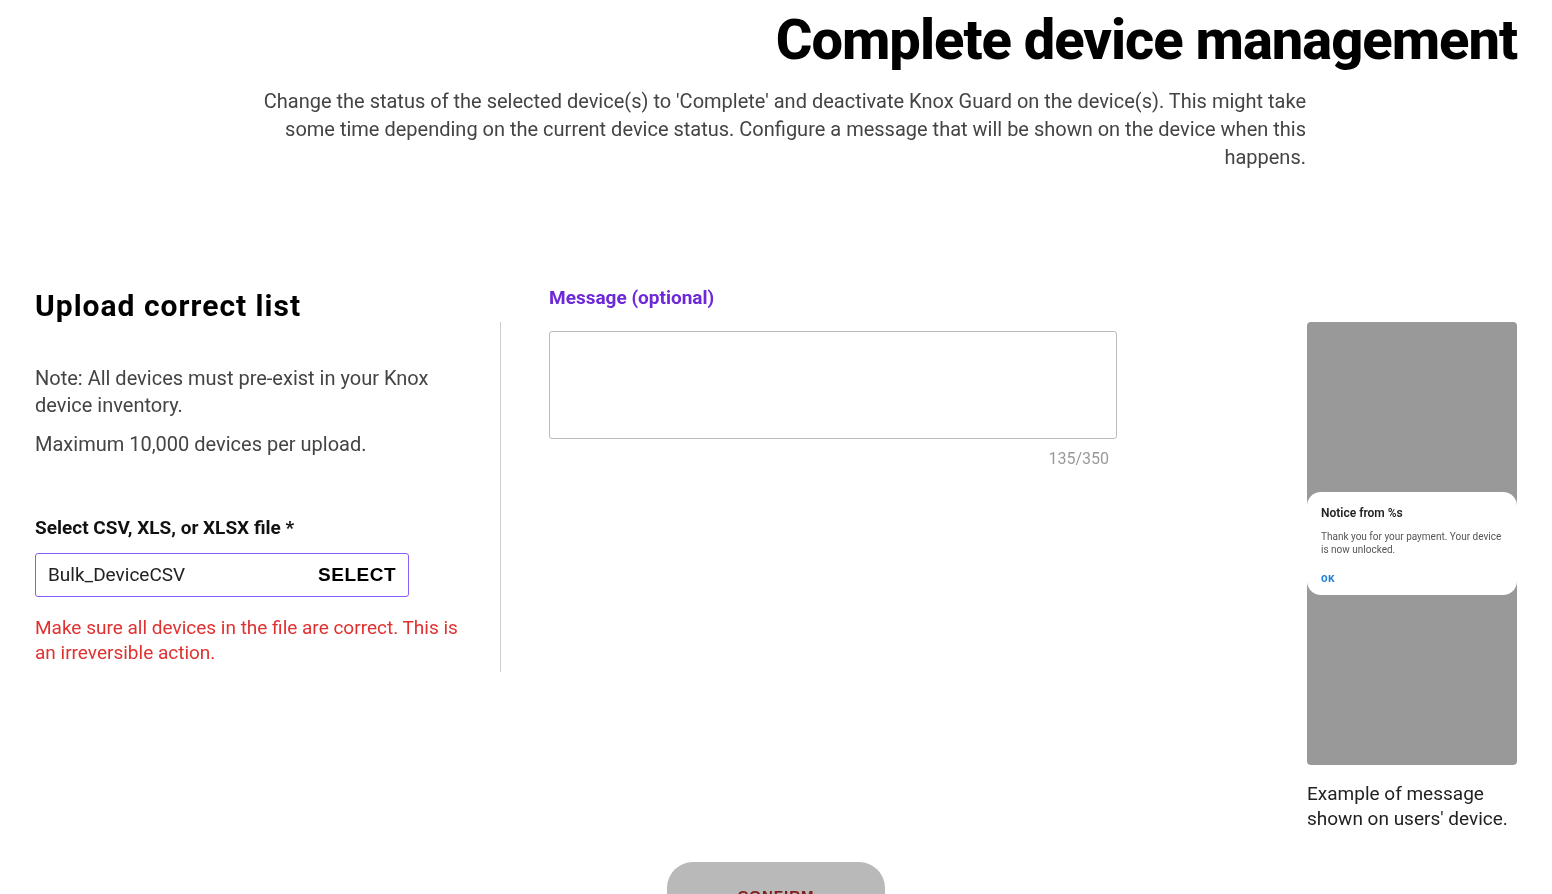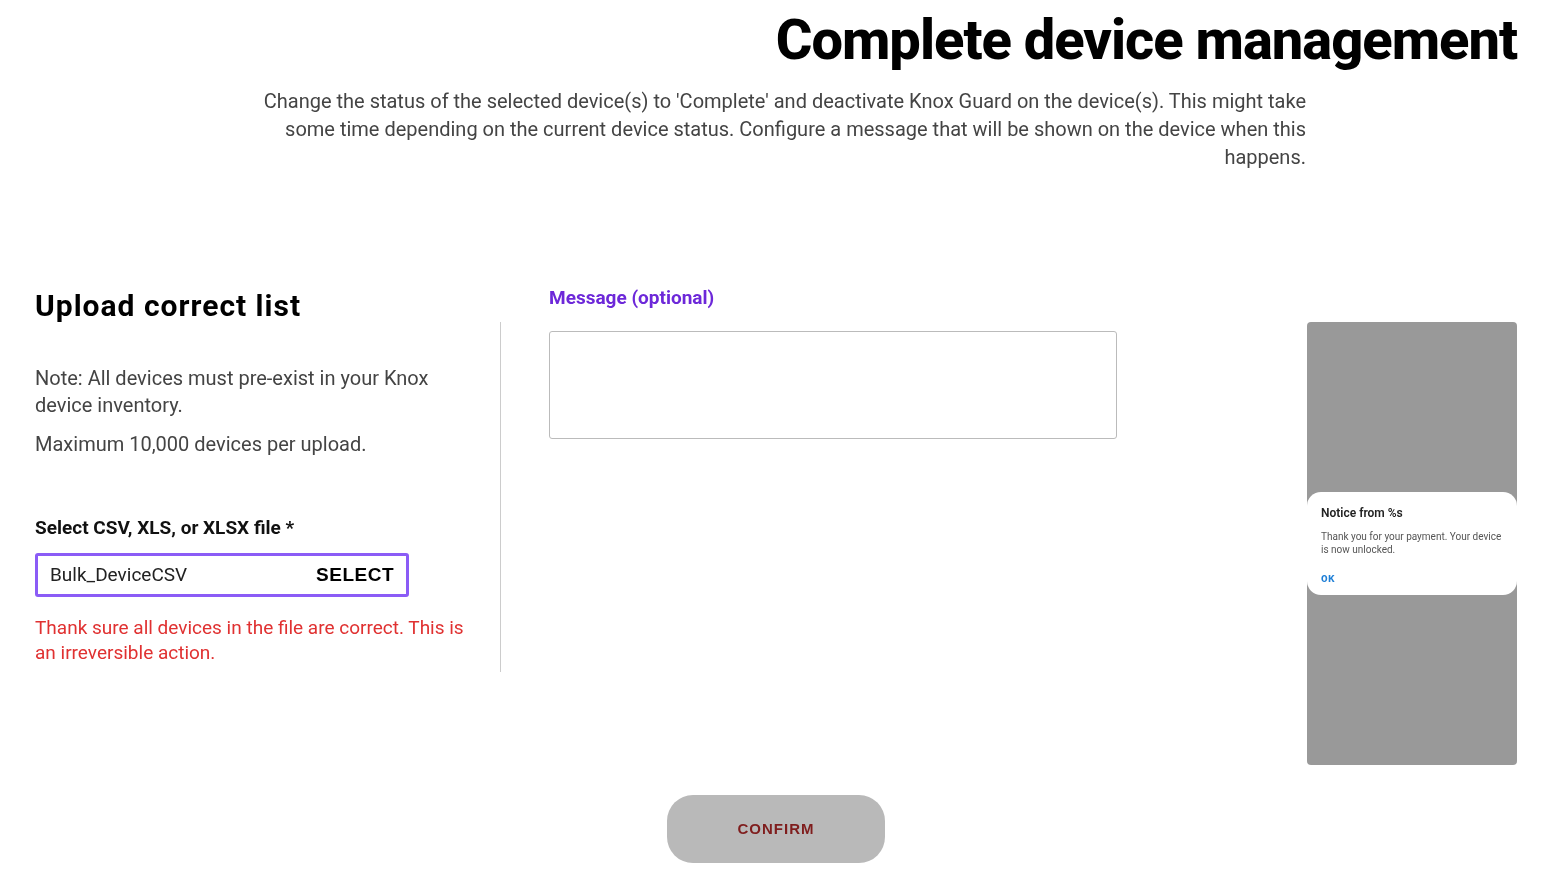--- a/index.html
+++ b/index.html
@@ -56,21 +56,21 @@
     .file-label {
       font-size: 19px;
       font-weight: 700;
       color: #111;
       margin-top: 58px;
       margin-bottom: 14px;
     }
     .file-row {
       display: flex;
       align-items: center;
-      border: 3px solid #8b5cf6;
+      border: 1px solid #8b5cf6;
       border-radius: 3px;
       height: 44px;
       width: 374px;
       padding: 0 12px;
       justify-content: space-between;
     }
     .file-name {
       font-size: 19px;
       color: #222;
     }
@@ -196,37 +196,39 @@
 
   <div class="left-col">
     <h2 class="left-heading">Upload correct list</h2>
     <p class="note-text">Note: All devices must pre-exist in your Knox device inventory.</p>
     <p class="note-text">Maximum 10,000 devices per upload.</p>
     <div class="file-label">Select CSV, XLS, or XLSX file *</div>
     <div class="file-row">
       <span class="file-name">Bulk_DeviceCSV</span>
       <button class="select-btn">SELECT</button>
     </div>
-    <p class="warning">Thank sure all devices in the file are correct. This is an irreversible action.</p>
+    <p class="warning">Make sure all devices in the file are correct. This is an irreversible action.</p>
   </div>
 
   <div class="divider"></div>
 
   <div class="mid-col">
     <div class="msg-label">Message (optional)</div>
     <textarea class="msg-textarea" style=""></textarea>
+    <div class="char-count">135/350</div>
   </div>
 
   <div class="right-col">
     <div class="phone-mock">
       <div class="phone-dialog">
         <div class="dialog-title">Notice from %s</div>
         <div class="dialog-body">Thank you for your payment. Your device is now unlocked.</div>
         <div class="dialog-ok">OK</div>
       </div>
     </div>
+    <p class="example-caption">Example of message shown on users' device.</p>
   </div>
 
 </div>
 
 <div class="footer">
   <button class="confirm-btn">CONFIRM</button>
 </div>
 
 </body></html>

